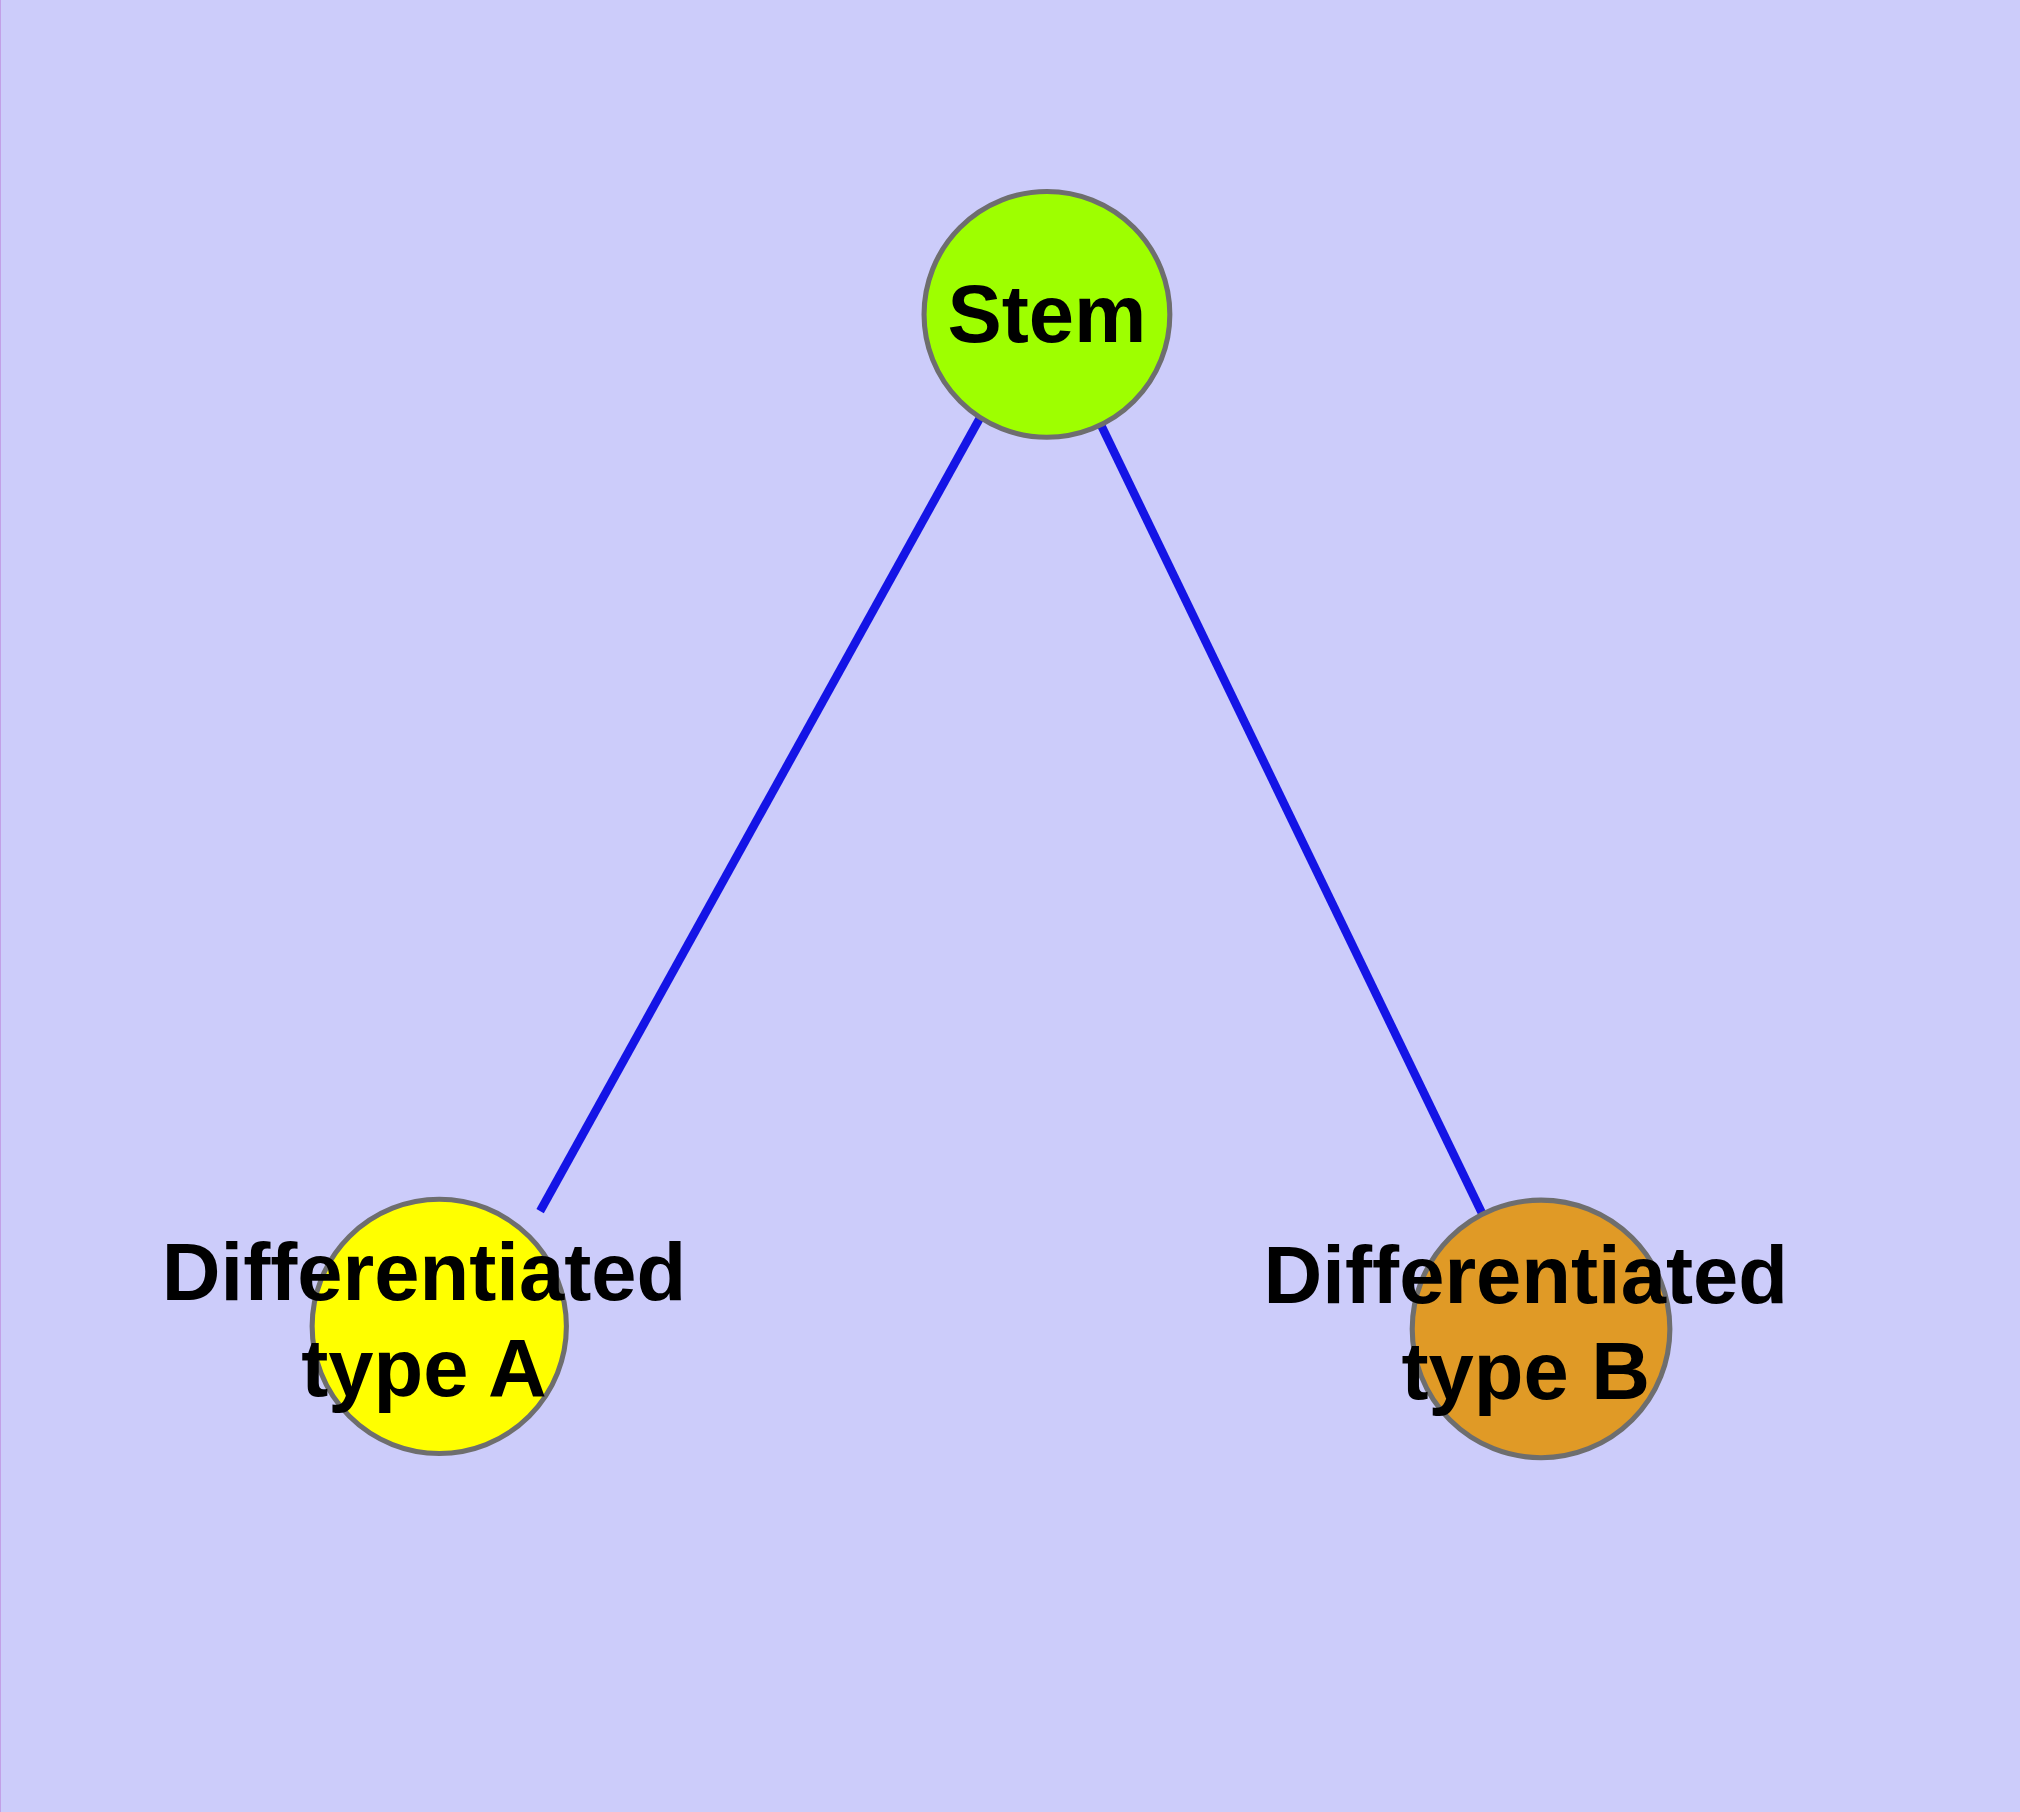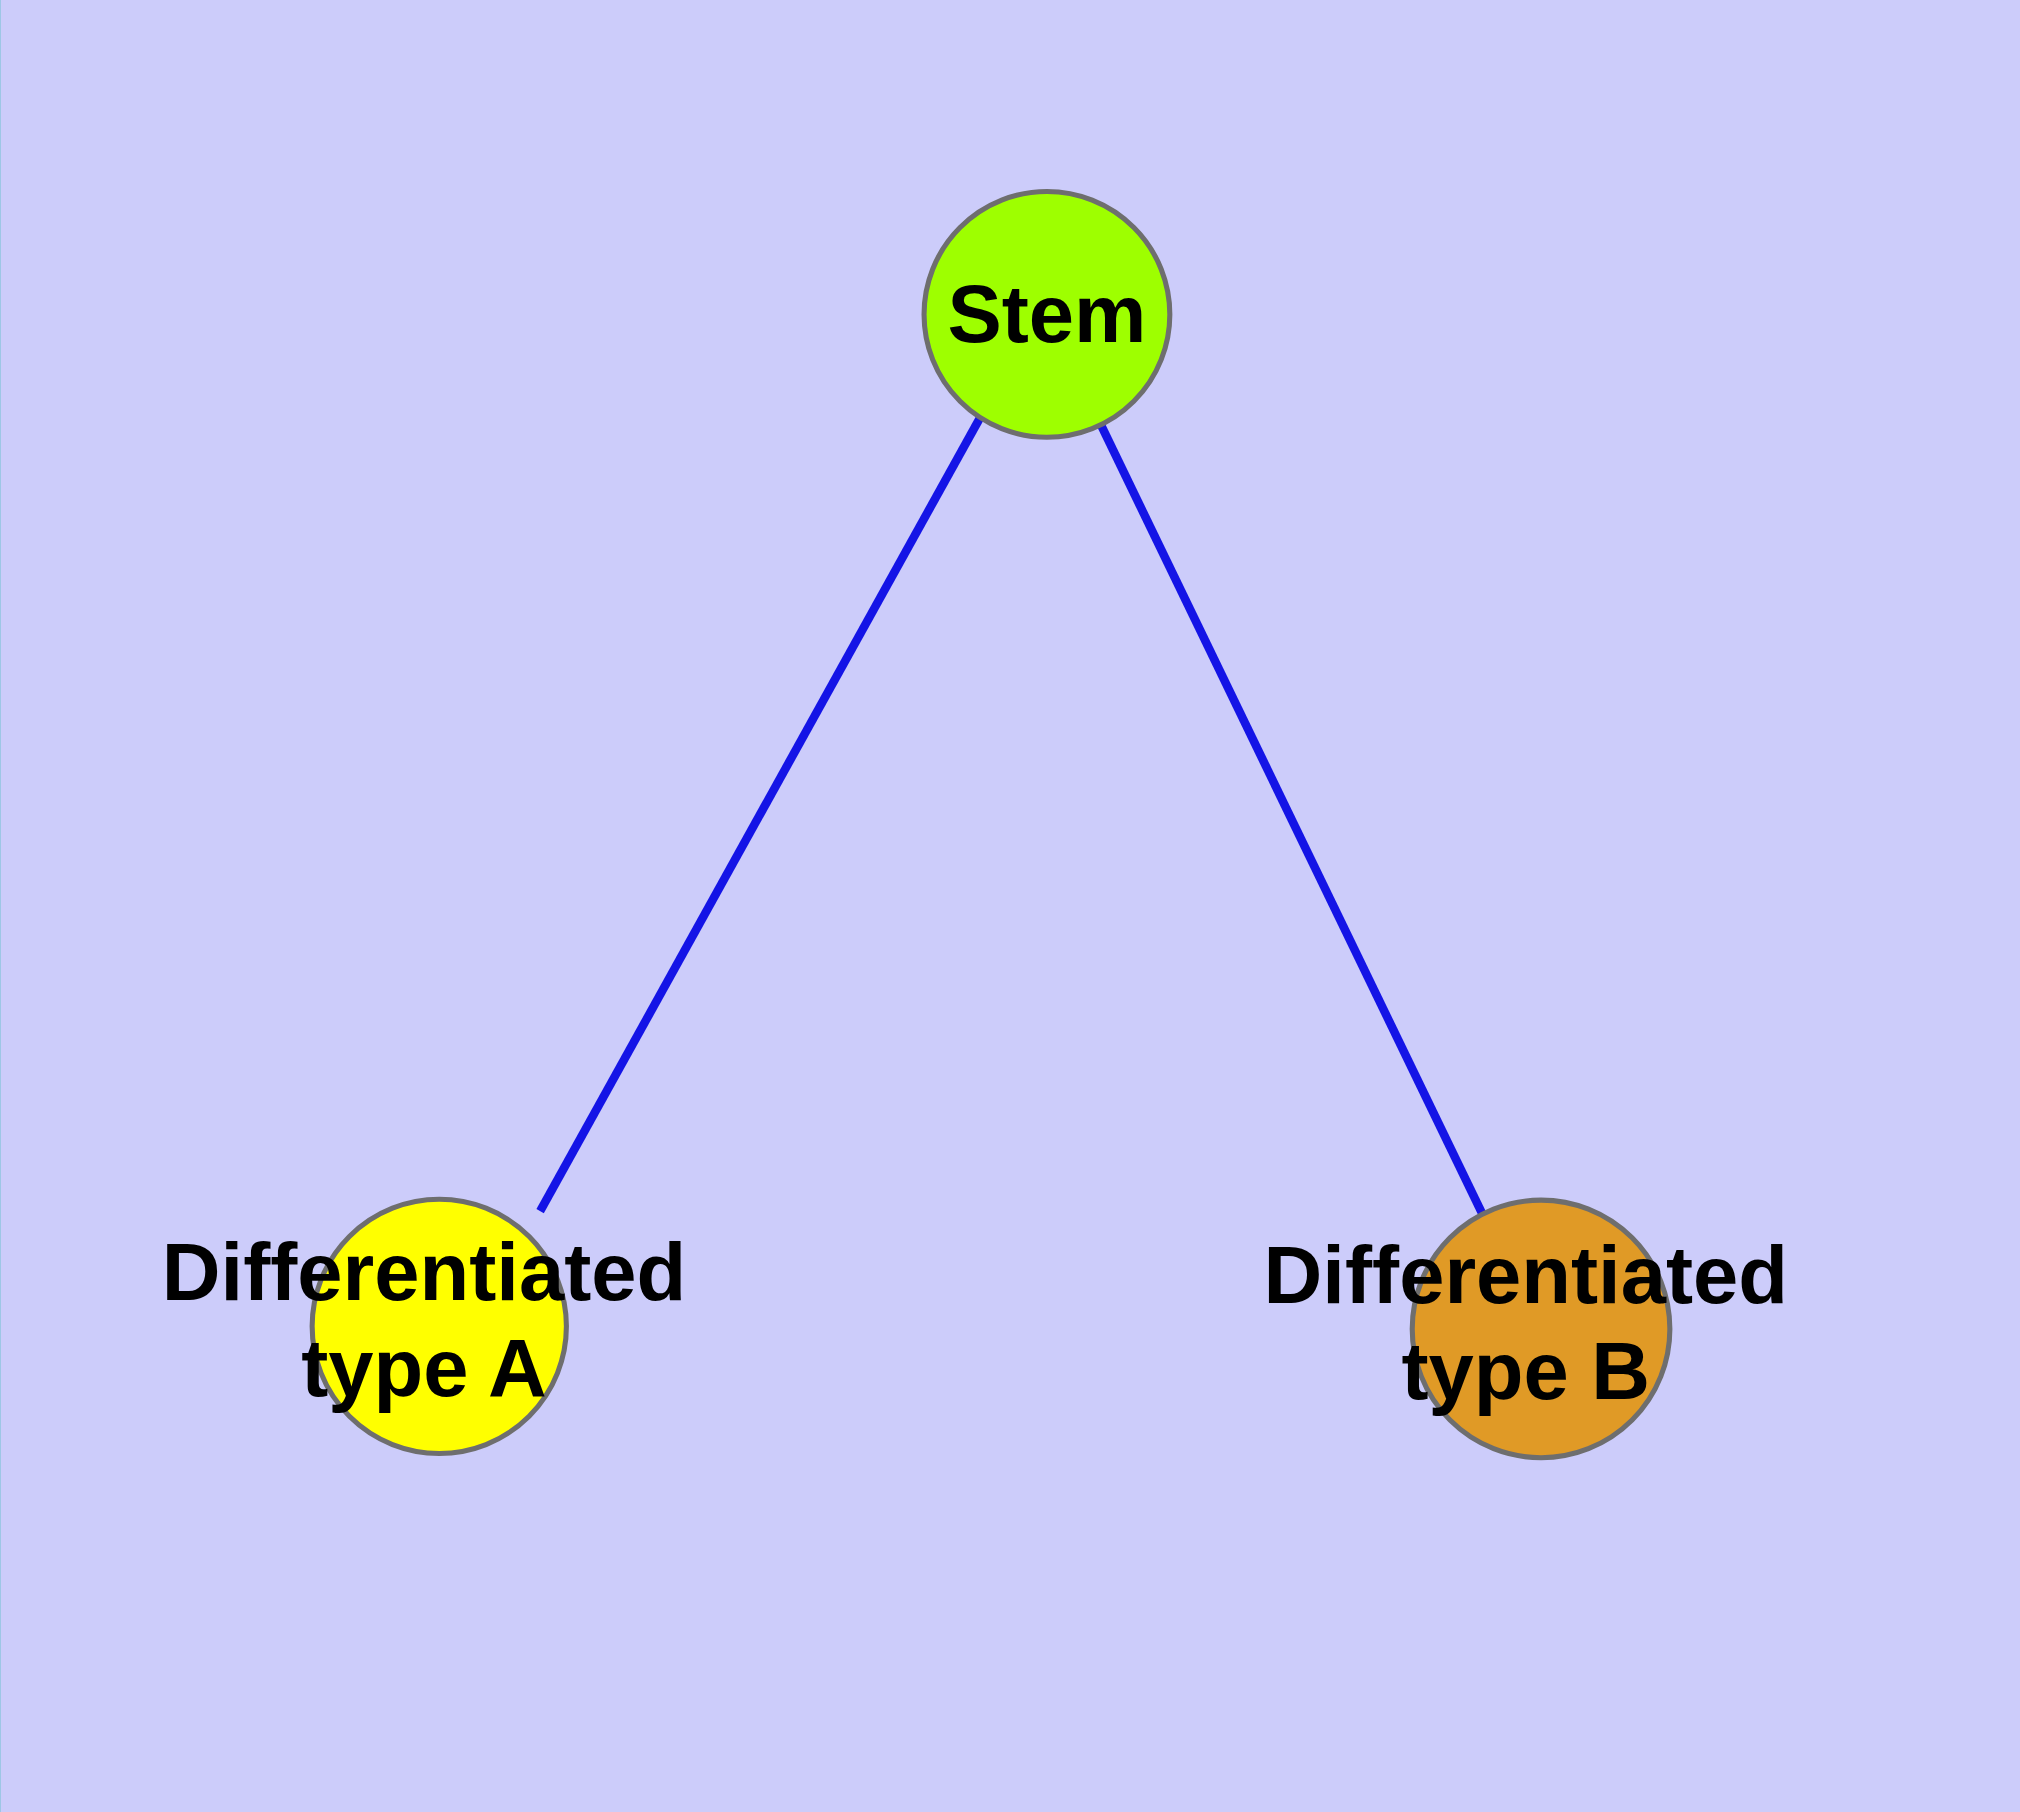--- a/index.html
+++ b/index.html
@@ -11,21 +11,21 @@
   body {
     width: 2021px;
     height: 1812px;
     overflow: hidden;
     font-family: "Liberation Sans", sans-serif;
   }
   #graph-canvas {
     position: relative;
     width: 1841px;
     height: 1812px;
-    background: #14b8a6;
+    background: #a21caf;
   }
   #graph-svg {
     position: absolute;
     left: 0;
     top: 0;
     width: 2021px;
     height: 1812px;
     display: block;
   }
   .node-label {

